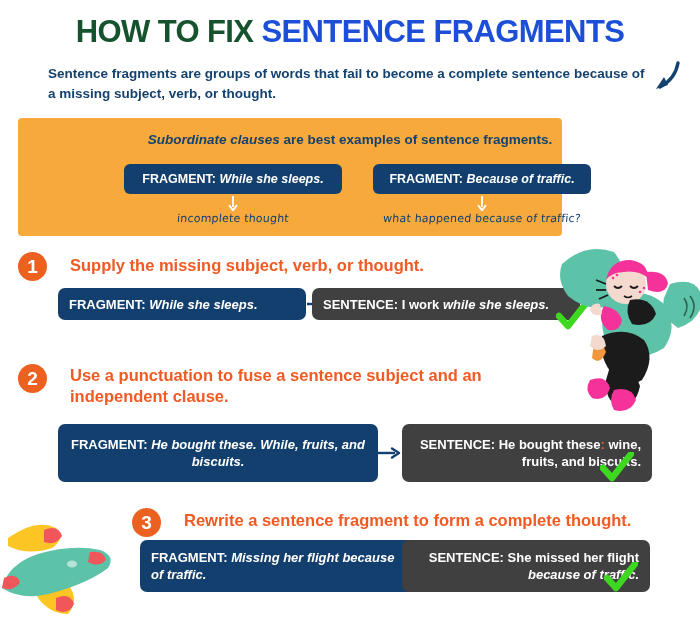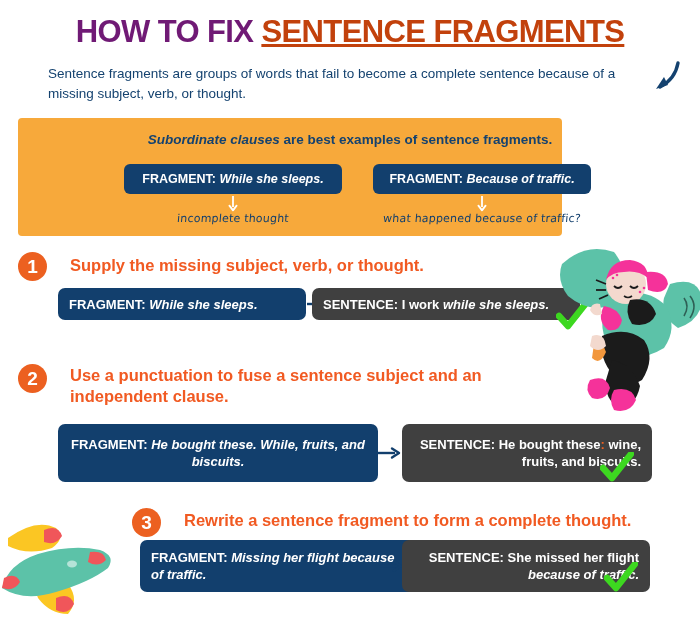--- a/index.html
+++ b/index.html
@@ -21,30 +21,30 @@
     position: absolute;
     left: 0; top: 14px;
     width: 700px;
     text-align: center;
     font-size: 31px;
     font-weight: bold;
     letter-spacing: -0.6px;
     line-height: 36px;
     white-space: nowrap;
   }
-  #title .t-orange { color: #701a75; }
-  #title .t-navy   { color: #c2410c; text-decoration: underline; }
+  #title .t-orange { color: #14532d; }
+  #title .t-navy   { color: #1d4ed8; }
 
   
   #subtitle {
     position: absolute;
     left: 48px; top: 64px;
     width: 600px;
     font-size: 13.5px;
-    font-weight: normal;
+    font-weight: bold;
     line-height: 20px;
     color: #14426F;
   }
   #subtitle-arrow {
     position: absolute;
     left: 648px; top: 60px;
     width: 34px; height: 34px;
   }
 
   

